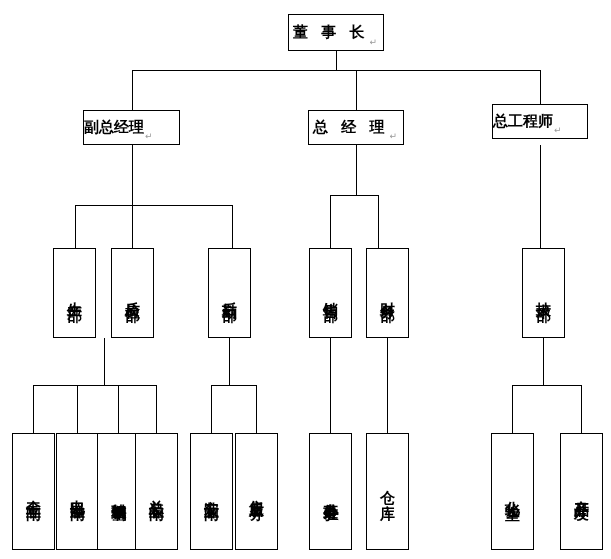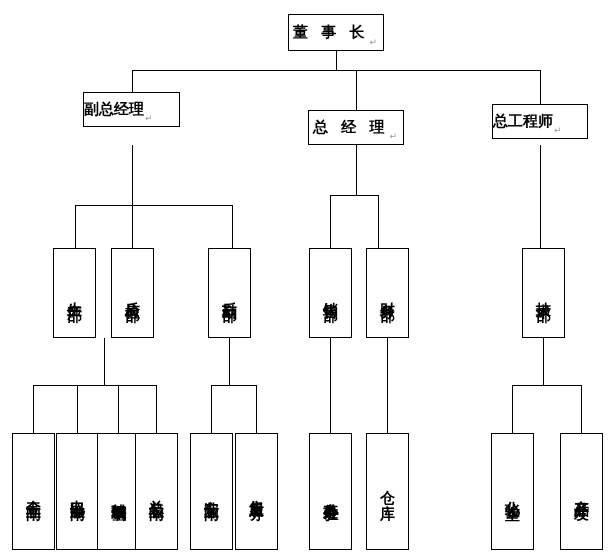--- a/index.html
+++ b/index.html
@@ -121,21 +121,21 @@
   <div class="line v" style="left:543px; top:338px; height:47px;"></div>
   <div class="line h" style="left:512px; top:385px; width:70px;"></div>
   <div class="line v" style="left:512px; top:385px; height:48px;"></div>
   <div class="line v" style="left:581px; top:385px; height:48px;"></div>
 
   <div class="node horiz spaced" style="left:288px; top:14px; width:96px; height:37px;">
     <span class="label">董 事 长</span>
     <span class="mark">↵</span>
   </div>
 
-  <div class="node horiz" style="left:83px; top:92px; width:97px; height:35px;">
+  <div class="node horiz" style="left:83px; top:110px; width:97px; height:35px;">
     <span class="label">副总经理</span>
     <span class="mark">↵</span>
   </div>
 
   <div class="node horiz spaced" style="left:308px; top:110px; width:96px; height:35px;">
     <span class="label">总 经 理</span>
     <span class="mark">↵</span>
   </div>
 
   <div class="node horiz" style="left:492px; top:104px; width:96px; height:35px;">

